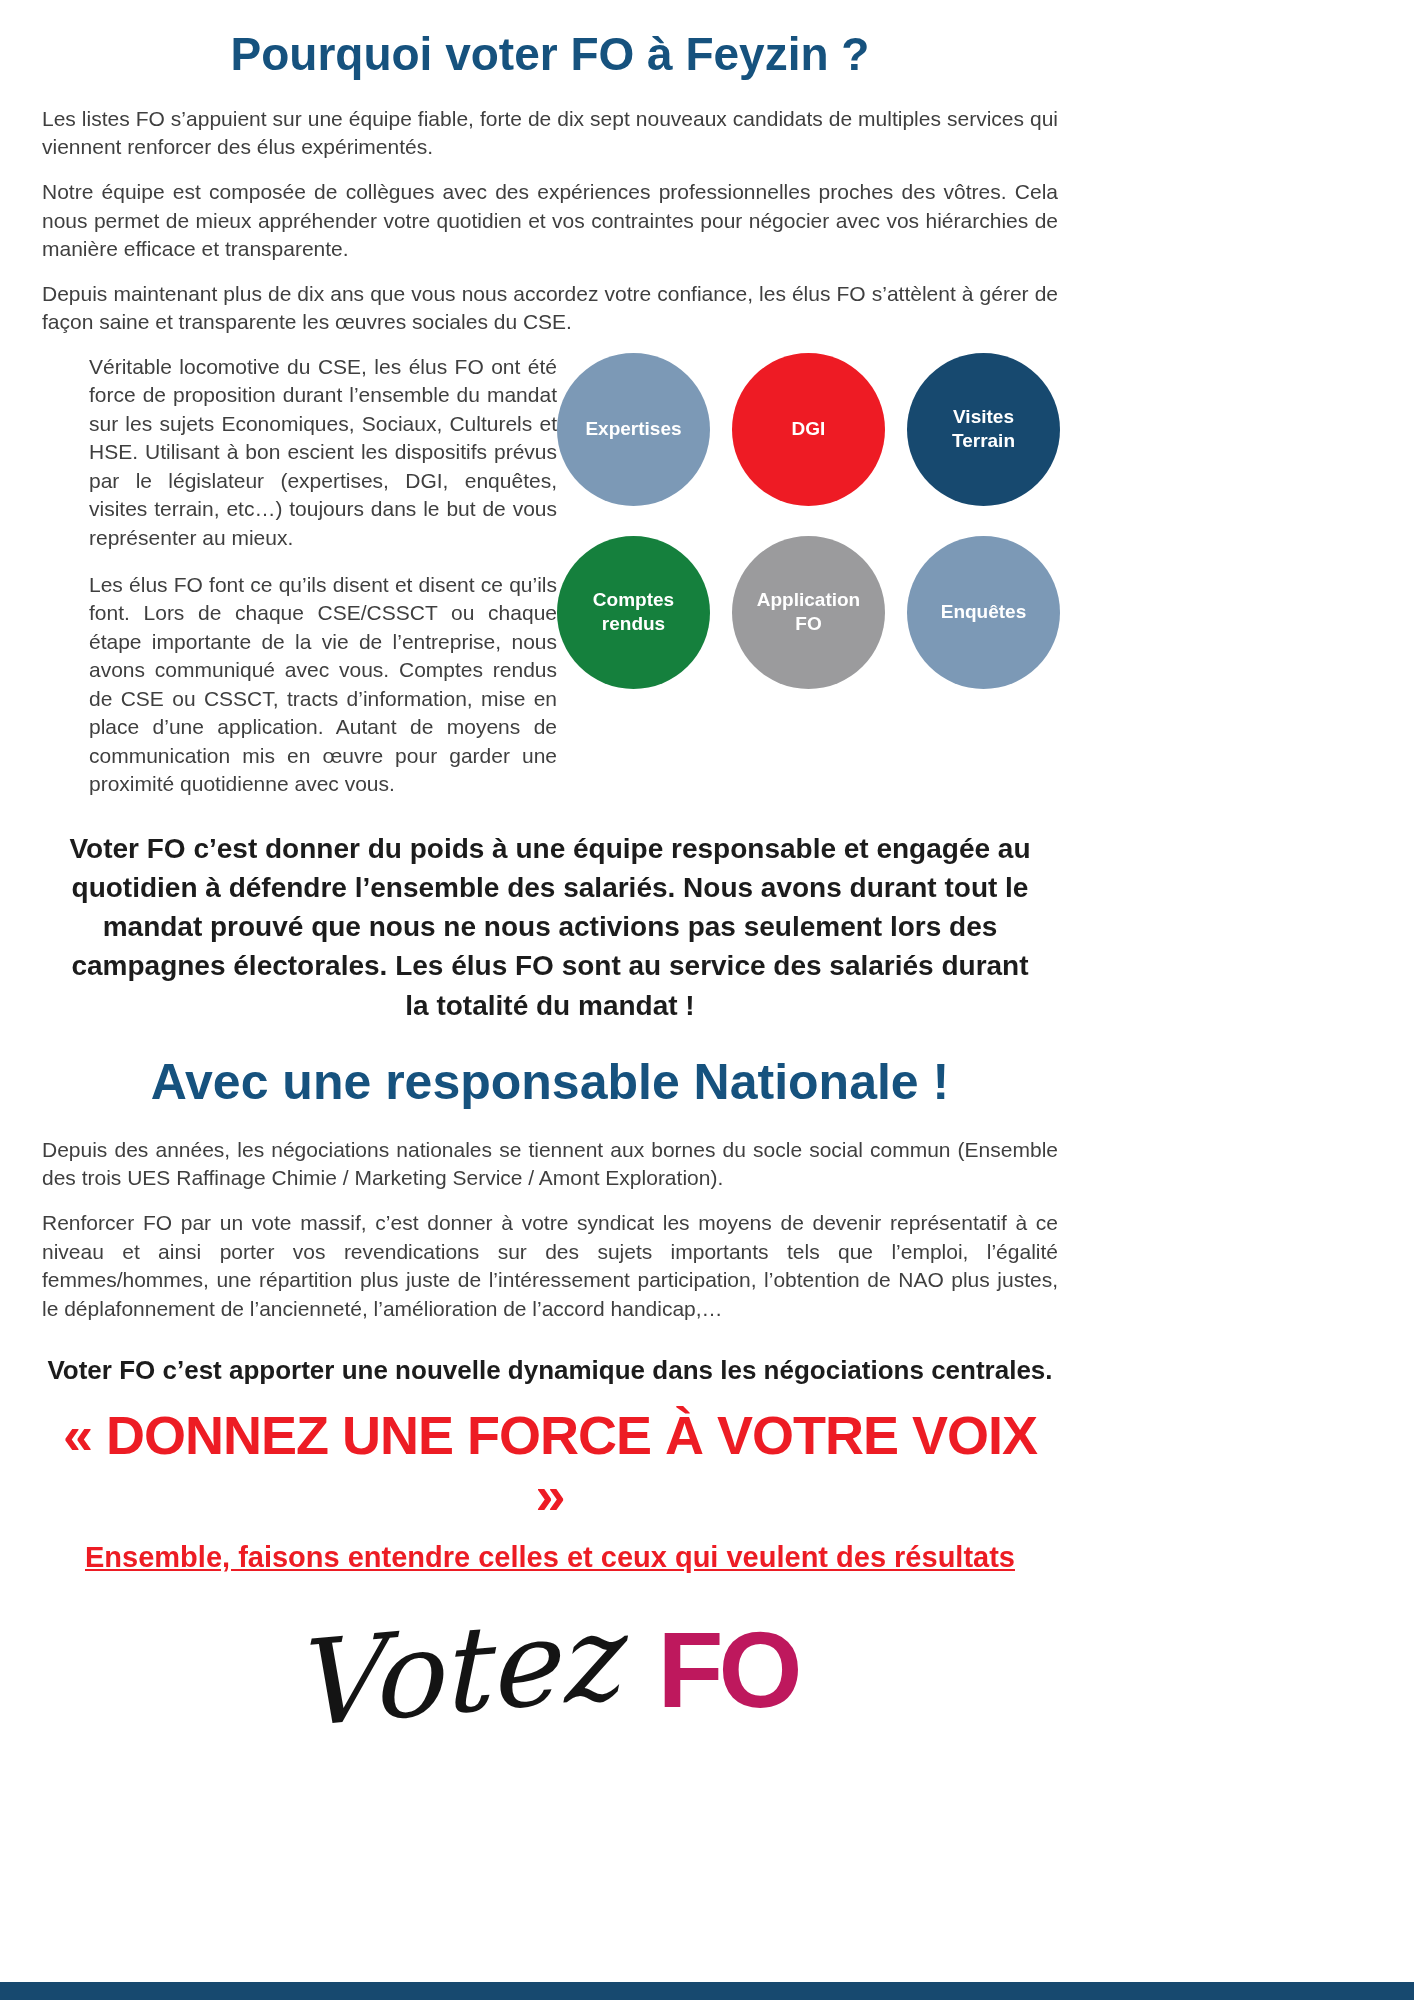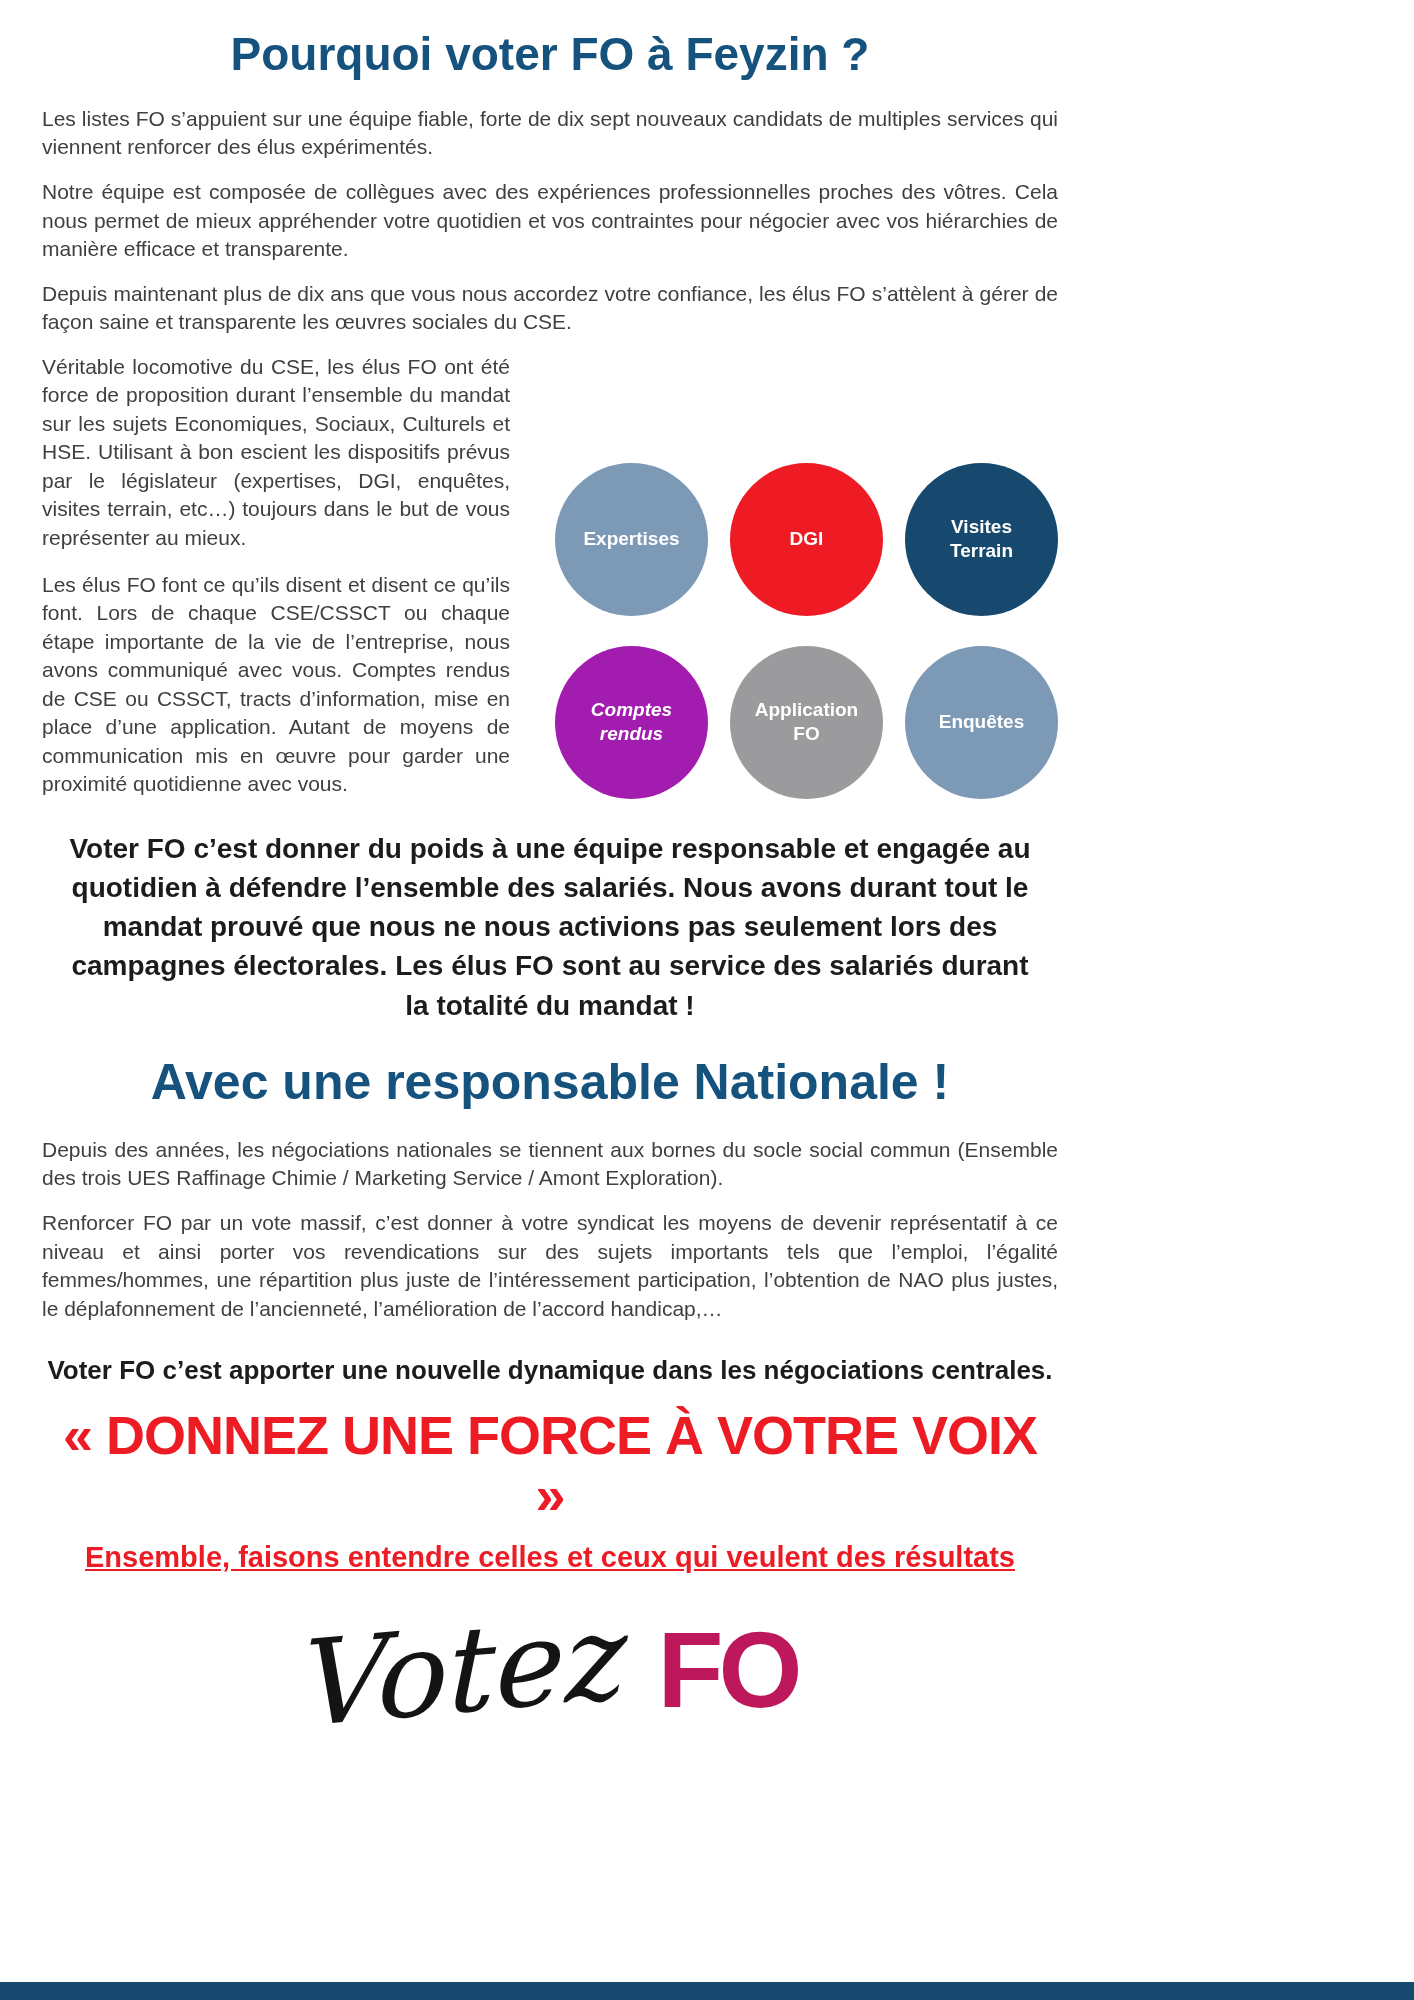--- a/index.html
+++ b/index.html
@@ -32,22 +32,23 @@
   }
   p.body-text {
     font-size: 21px;
     line-height: 1.36;
     text-align: justify;
     color: #3f3f3f;
     margin-bottom: 16px;
   }
   .two-col {
     display: flex;
-    align-items: flex-end;
+    align-items: flex-start;
     margin-top: 4px;
+    margin-left: 47px;
   }
   .left-col {
     width: 468px;
     flex: none;
   }
   .left-col p.body-text { margin-bottom: 18px; }
   .left-col p.body-text:last-child { margin-bottom: 0; }
   .circles-grid {
     margin-left: auto;
     flex: none;
@@ -164,21 +165,21 @@
       <div class="circles-grid">
         <div class="circle" style="background-color: rgb(124, 153, 182);">
           <span>Expertises</span>
         </div>
         <div class="circle" style="background-color: rgb(238, 27, 36);">
           <span>DGI</span>
         </div>
         <div class="circle" style="background-color: rgb(23, 73, 111);">
           <span>Visites Terrain</span>
         </div>
-        <div class="circle" style="background-color: #a21caf; font-style: italic;">
+        <div class="circle" style="background-color: #15803d;">
           <span>Comptes rendus</span>
         </div>
         <div class="circle" style="background-color: rgb(155, 155, 157);">
           <span>Application FO</span>
         </div>
         <div class="circle" style="background-color: rgb(124, 153, 182);">
           <span>Enquêtes</span>
         </div>
       </div>
     </div>

